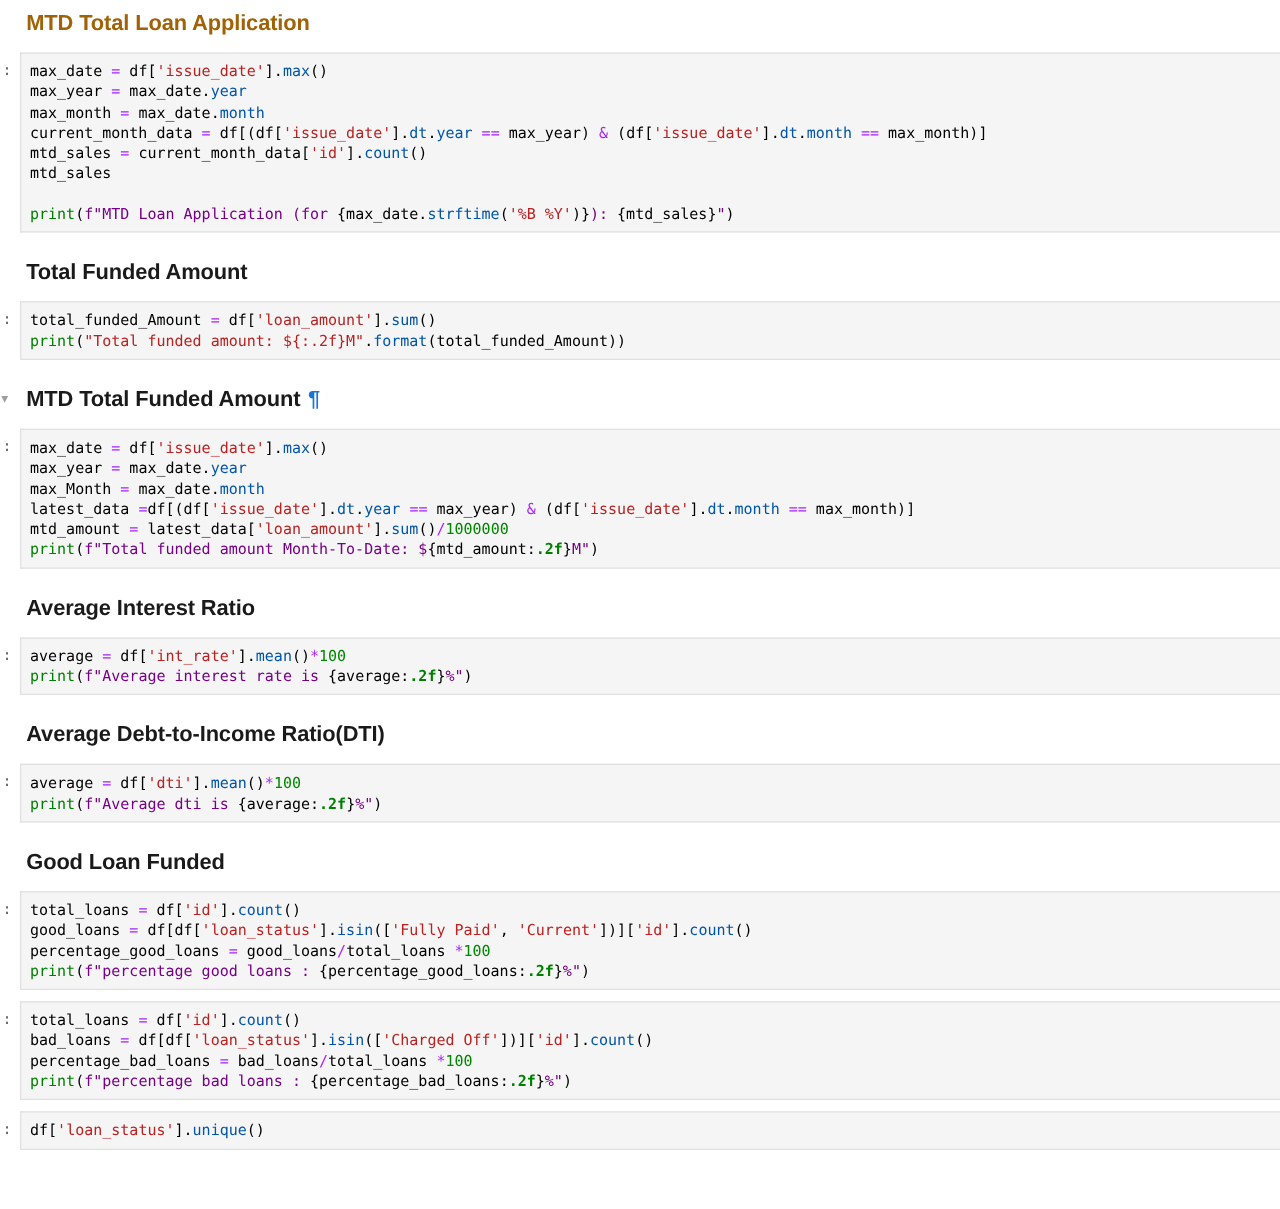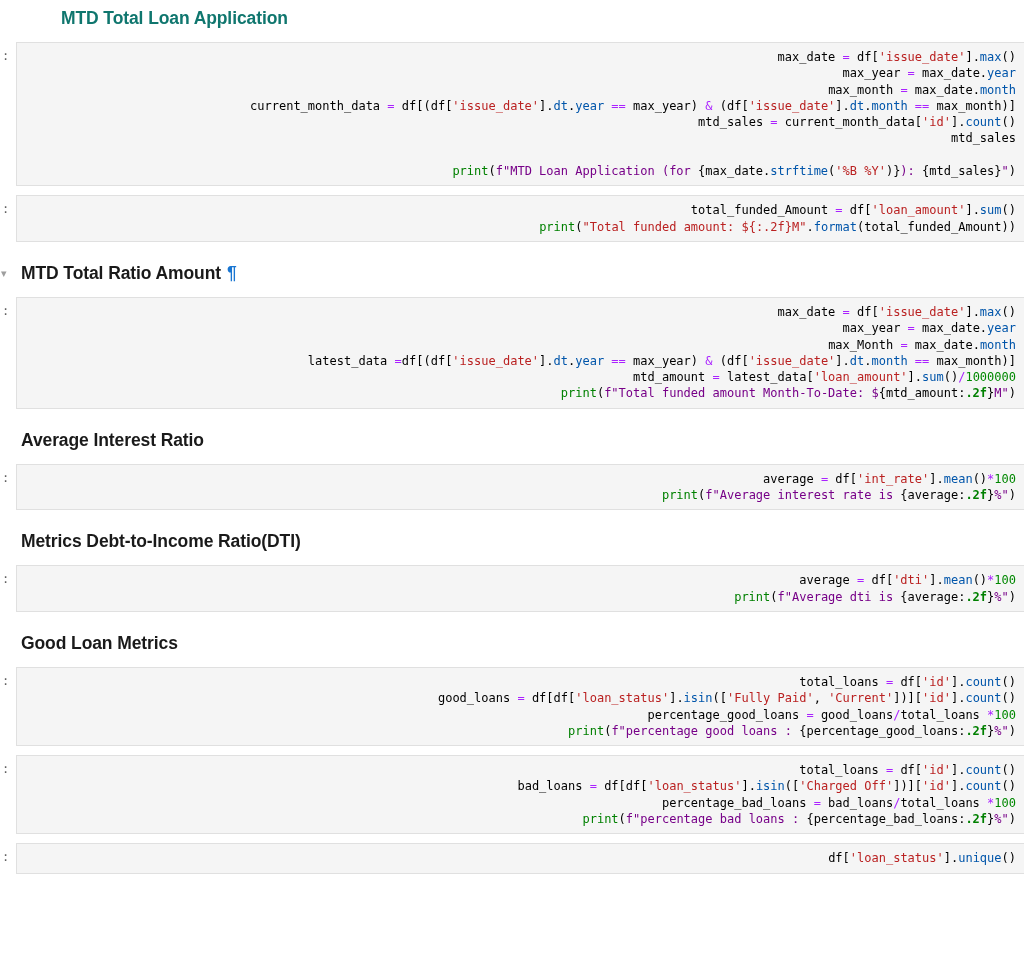--- a/index.html
+++ b/index.html
@@ -11,77 +11,78 @@
   .heading:first-child{margin-top:0;}
   .pilcrow{font-weight:bold;margin-left:6px;}
   .chev{position:absolute;left:1px;top:5px;font-size:11px;font-weight:normal;line-height:11px;}
   .cell{display:flex;align-items:stretch;}
   .cell + .cell{margin-top:9px;}
   .prompt{width:14px;flex:0 0 14px;padding:6px 0 0 2px;
           font-family:"DejaVu Sans Mono",monospace;font-size:12px;line-height:16.3px;}
   .editor{flex:1 1 auto;border:1px solid;border-right:0;
           padding:6px 8px 6px 7px;box-sizing:border-box;}
   .codeline{font-family:"DejaVu Sans Mono",monospace;font-size:12px;line-height:16.3px;
-            white-space:pre;text-align:right;}
+            white-space:pre;}
   .tk-k{font-weight:bold;}
 </style>
 </head>
 <body style="background: rgb(255, 255, 255);">
 
 <div class="notebook">
-    <div class="heading" style="color: #0f766e; margin-left: 40px;"><span>MTD Total Loan Application</span></div>
+    <div class="heading" style="color: #a16207;"><span>MTD Total Loan Application</span></div>
     <div class="cell">
       <div class="prompt" style="color: rgb(97, 97, 97);">:</div>
       <div class="editor" style="background: rgb(245, 245, 245); border-color: rgb(224, 224, 224);">
         <div class="codeline"><span class="tk-t" style="color: rgb(0, 0, 0);">max_date </span><span class="tk-o" style="color: rgb(170, 34, 255);">=</span><span class="tk-t" style="color: rgb(0, 0, 0);"> df[</span><span class="tk-s" style="color: rgb(186, 33, 33);">'issue_date'</span><span class="tk-t" style="color: rgb(0, 0, 0);">].</span><span class="tk-p" style="color: rgb(0, 85, 170);">max</span><span class="tk-t" style="color: rgb(0, 0, 0);">()</span></div>
         <div class="codeline"><span class="tk-t" style="color: rgb(0, 0, 0);">max_year </span><span class="tk-o" style="color: rgb(170, 34, 255);">=</span><span class="tk-t" style="color: rgb(0, 0, 0);"> max_date.</span><span class="tk-p" style="color: rgb(0, 85, 170);">year</span></div>
         <div class="codeline"><span class="tk-t" style="color: rgb(0, 0, 0);">max_month </span><span class="tk-o" style="color: rgb(170, 34, 255);">=</span><span class="tk-t" style="color: rgb(0, 0, 0);"> max_date.</span><span class="tk-p" style="color: rgb(0, 85, 170);">month</span></div>
         <div class="codeline"><span class="tk-t" style="color: rgb(0, 0, 0);">current_month_data </span><span class="tk-o" style="color: rgb(170, 34, 255);">=</span><span class="tk-t" style="color: rgb(0, 0, 0);"> df[(df[</span><span class="tk-s" style="color: rgb(186, 33, 33);">'issue_date'</span><span class="tk-t" style="color: rgb(0, 0, 0);">].</span><span class="tk-p" style="color: rgb(0, 85, 170);">dt</span><span class="tk-t" style="color: rgb(0, 0, 0);">.</span><span class="tk-p" style="color: rgb(0, 85, 170);">year</span><span class="tk-t" style="color: rgb(0, 0, 0);"> </span><span class="tk-o" style="color: rgb(170, 34, 255);">==</span><span class="tk-t" style="color: rgb(0, 0, 0);"> max_year) </span><span class="tk-o" style="color: rgb(170, 34, 255);">&amp;</span><span class="tk-t" style="color: rgb(0, 0, 0);"> (df[</span><span class="tk-s" style="color: rgb(186, 33, 33);">'issue_date'</span><span class="tk-t" style="color: rgb(0, 0, 0);">].</span><span class="tk-p" style="color: rgb(0, 85, 170);">dt</span><span class="tk-t" style="color: rgb(0, 0, 0);">.</span><span class="tk-p" style="color: rgb(0, 85, 170);">month</span><span class="tk-t" style="color: rgb(0, 0, 0);"> </span><span class="tk-o" style="color: rgb(170, 34, 255);">==</span><span class="tk-t" style="color: rgb(0, 0, 0);"> max_month)]</span></div>
         <div class="codeline"><span class="tk-t" style="color: rgb(0, 0, 0);">mtd_sales </span><span class="tk-o" style="color: rgb(170, 34, 255);">=</span><span class="tk-t" style="color: rgb(0, 0, 0);"> current_month_data[</span><span class="tk-s" style="color: rgb(186, 33, 33);">'id'</span><span class="tk-t" style="color: rgb(0, 0, 0);">].</span><span class="tk-p" style="color: rgb(0, 85, 170);">count</span><span class="tk-t" style="color: rgb(0, 0, 0);">()</span></div>
         <div class="codeline"><span class="tk-t" style="color: rgb(0, 0, 0);">mtd_sales</span></div>
         <div class="codeline">&nbsp;</div>
         <div class="codeline"><span class="tk-b" style="color: rgb(0, 128, 0);">print</span><span class="tk-t" style="color: rgb(0, 0, 0);">(</span><span class="tk-f" style="color: rgb(119, 0, 136);">f"MTD Loan Application (for </span><span class="tk-t" style="color: rgb(0, 0, 0);">{max_date.</span><span class="tk-p" style="color: rgb(0, 85, 170);">strftime</span><span class="tk-t" style="color: rgb(0, 0, 0);">(</span><span class="tk-s" style="color: rgb(186, 33, 33);">'%B %Y'</span><span class="tk-t" style="color: rgb(0, 0, 0);">)}</span><span class="tk-f" style="color: rgb(119, 0, 136);">): </span><span class="tk-t" style="color: rgb(0, 0, 0);">{mtd_sales}</span><span class="tk-f" style="color: rgb(119, 0, 136);">"</span><span class="tk-t" style="color: rgb(0, 0, 0);">)</span></div>
       </div>
     </div>
+    <div class="heading" style="color: rgb(26, 26, 26);"><span>Total Funded Amount</span></div>
     <div class="cell">
       <div class="prompt" style="color: rgb(97, 97, 97);">:</div>
       <div class="editor" style="background: rgb(245, 245, 245); border-color: rgb(224, 224, 224);">
         <div class="codeline"><span class="tk-t" style="color: rgb(0, 0, 0);">total_funded_Amount </span><span class="tk-o" style="color: rgb(170, 34, 255);">=</span><span class="tk-t" style="color: rgb(0, 0, 0);"> df[</span><span class="tk-s" style="color: rgb(186, 33, 33);">'loan_amount'</span><span class="tk-t" style="color: rgb(0, 0, 0);">].</span><span class="tk-p" style="color: rgb(0, 85, 170);">sum</span><span class="tk-t" style="color: rgb(0, 0, 0);">()</span></div>
         <div class="codeline"><span class="tk-b" style="color: rgb(0, 128, 0);">print</span><span class="tk-t" style="color: rgb(0, 0, 0);">(</span><span class="tk-s" style="color: rgb(186, 33, 33);">"Total funded amount: ${:.2f}M"</span><span class="tk-t" style="color: rgb(0, 0, 0);">.</span><span class="tk-p" style="color: rgb(0, 85, 170);">format</span><span class="tk-t" style="color: rgb(0, 0, 0);">(total_funded_Amount))</span></div>
       </div>
     </div>
-    <div class="heading" style="color: rgb(26, 26, 26);"><span class="chev" style="color: rgb(158, 158, 158);">▾</span><span>MTD Total Ratio Amount</span><span class="pilcrow" style="color: rgb(25, 118, 210);">¶</span></div>
+    <div class="heading" style="color: rgb(26, 26, 26);"><span class="chev" style="color: rgb(158, 158, 158);">▾</span><span>MTD Total Funded Amount</span><span class="pilcrow" style="color: rgb(25, 118, 210);">¶</span></div>
     <div class="cell">
       <div class="prompt" style="color: rgb(97, 97, 97);">:</div>
       <div class="editor" style="background: rgb(245, 245, 245); border-color: rgb(224, 224, 224);">
         <div class="codeline"><span class="tk-t" style="color: rgb(0, 0, 0);">max_date </span><span class="tk-o" style="color: rgb(170, 34, 255);">=</span><span class="tk-t" style="color: rgb(0, 0, 0);"> df[</span><span class="tk-s" style="color: rgb(186, 33, 33);">'issue_date'</span><span class="tk-t" style="color: rgb(0, 0, 0);">].</span><span class="tk-p" style="color: rgb(0, 85, 170);">max</span><span class="tk-t" style="color: rgb(0, 0, 0);">()</span></div>
         <div class="codeline"><span class="tk-t" style="color: rgb(0, 0, 0);">max_year </span><span class="tk-o" style="color: rgb(170, 34, 255);">=</span><span class="tk-t" style="color: rgb(0, 0, 0);"> max_date.</span><span class="tk-p" style="color: rgb(0, 85, 170);">year</span></div>
         <div class="codeline"><span class="tk-t" style="color: rgb(0, 0, 0);">max_Month </span><span class="tk-o" style="color: rgb(170, 34, 255);">=</span><span class="tk-t" style="color: rgb(0, 0, 0);"> max_date.</span><span class="tk-p" style="color: rgb(0, 85, 170);">month</span></div>
         <div class="codeline"><span class="tk-t" style="color: rgb(0, 0, 0);">latest_data </span><span class="tk-o" style="color: rgb(170, 34, 255);">=</span><span class="tk-t" style="color: rgb(0, 0, 0);">df[(df[</span><span class="tk-s" style="color: rgb(186, 33, 33);">'issue_date'</span><span class="tk-t" style="color: rgb(0, 0, 0);">].</span><span class="tk-p" style="color: rgb(0, 85, 170);">dt</span><span class="tk-t" style="color: rgb(0, 0, 0);">.</span><span class="tk-p" style="color: rgb(0, 85, 170);">year</span><span class="tk-t" style="color: rgb(0, 0, 0);"> </span><span class="tk-o" style="color: rgb(170, 34, 255);">==</span><span class="tk-t" style="color: rgb(0, 0, 0);"> max_year) </span><span class="tk-o" style="color: rgb(170, 34, 255);">&amp;</span><span class="tk-t" style="color: rgb(0, 0, 0);"> (df[</span><span class="tk-s" style="color: rgb(186, 33, 33);">'issue_date'</span><span class="tk-t" style="color: rgb(0, 0, 0);">].</span><span class="tk-p" style="color: rgb(0, 85, 170);">dt</span><span class="tk-t" style="color: rgb(0, 0, 0);">.</span><span class="tk-p" style="color: rgb(0, 85, 170);">month</span><span class="tk-t" style="color: rgb(0, 0, 0);"> </span><span class="tk-o" style="color: rgb(170, 34, 255);">==</span><span class="tk-t" style="color: rgb(0, 0, 0);"> max_month)]</span></div>
         <div class="codeline"><span class="tk-t" style="color: rgb(0, 0, 0);">mtd_amount </span><span class="tk-o" style="color: rgb(170, 34, 255);">=</span><span class="tk-t" style="color: rgb(0, 0, 0);"> latest_data[</span><span class="tk-s" style="color: rgb(186, 33, 33);">'loan_amount'</span><span class="tk-t" style="color: rgb(0, 0, 0);">].</span><span class="tk-p" style="color: rgb(0, 85, 170);">sum</span><span class="tk-t" style="color: rgb(0, 0, 0);">()</span><span class="tk-o" style="color: rgb(170, 34, 255);">/</span><span class="tk-n" style="color: rgb(0, 136, 0);">1000000</span></div>
         <div class="codeline"><span class="tk-b" style="color: rgb(0, 128, 0);">print</span><span class="tk-t" style="color: rgb(0, 0, 0);">(</span><span class="tk-f" style="color: rgb(119, 0, 136);">f"Total funded amount Month-To-Date: $</span><span class="tk-t" style="color: rgb(0, 0, 0);">{mtd_amount:</span><span class="tk-k" style="color: rgb(0, 128, 0);">.2f</span><span class="tk-t" style="color: rgb(0, 0, 0);">}</span><span class="tk-f" style="color: rgb(119, 0, 136);">M"</span><span class="tk-t" style="color: rgb(0, 0, 0);">)</span></div>
       </div>
     </div>
     <div class="heading" style="color: rgb(26, 26, 26);"><span>Average Interest Ratio</span></div>
     <div class="cell">
       <div class="prompt" style="color: rgb(97, 97, 97);">:</div>
       <div class="editor" style="background: rgb(245, 245, 245); border-color: rgb(224, 224, 224);">
         <div class="codeline"><span class="tk-t" style="color: rgb(0, 0, 0);">average </span><span class="tk-o" style="color: rgb(170, 34, 255);">=</span><span class="tk-t" style="color: rgb(0, 0, 0);"> df[</span><span class="tk-s" style="color: rgb(186, 33, 33);">'int_rate'</span><span class="tk-t" style="color: rgb(0, 0, 0);">].</span><span class="tk-p" style="color: rgb(0, 85, 170);">mean</span><span class="tk-t" style="color: rgb(0, 0, 0);">()</span><span class="tk-o" style="color: rgb(170, 34, 255);">*</span><span class="tk-n" style="color: rgb(0, 136, 0);">100</span></div>
         <div class="codeline"><span class="tk-b" style="color: rgb(0, 128, 0);">print</span><span class="tk-t" style="color: rgb(0, 0, 0);">(</span><span class="tk-f" style="color: rgb(119, 0, 136);">f"Average interest rate is </span><span class="tk-t" style="color: rgb(0, 0, 0);">{average:</span><span class="tk-k" style="color: rgb(0, 128, 0);">.2f</span><span class="tk-t" style="color: rgb(0, 0, 0);">}</span><span class="tk-f" style="color: rgb(119, 0, 136);">%"</span><span class="tk-t" style="color: rgb(0, 0, 0);">)</span></div>
       </div>
     </div>
-    <div class="heading" style="color: rgb(26, 26, 26);"><span>Metrics Debt-to-Income Ratio(DTI)</span></div>
+    <div class="heading" style="color: rgb(26, 26, 26);"><span>Average Debt-to-Income Ratio(DTI)</span></div>
     <div class="cell">
       <div class="prompt" style="color: rgb(97, 97, 97);">:</div>
       <div class="editor" style="background: rgb(245, 245, 245); border-color: rgb(224, 224, 224);">
         <div class="codeline"><span class="tk-t" style="color: rgb(0, 0, 0);">average </span><span class="tk-o" style="color: rgb(170, 34, 255);">=</span><span class="tk-t" style="color: rgb(0, 0, 0);"> df[</span><span class="tk-s" style="color: rgb(186, 33, 33);">'dti'</span><span class="tk-t" style="color: rgb(0, 0, 0);">].</span><span class="tk-p" style="color: rgb(0, 85, 170);">mean</span><span class="tk-t" style="color: rgb(0, 0, 0);">()</span><span class="tk-o" style="color: rgb(170, 34, 255);">*</span><span class="tk-n" style="color: rgb(0, 136, 0);">100</span></div>
         <div class="codeline"><span class="tk-b" style="color: rgb(0, 128, 0);">print</span><span class="tk-t" style="color: rgb(0, 0, 0);">(</span><span class="tk-f" style="color: rgb(119, 0, 136);">f"Average dti is </span><span class="tk-t" style="color: rgb(0, 0, 0);">{average:</span><span class="tk-k" style="color: rgb(0, 128, 0);">.2f</span><span class="tk-t" style="color: rgb(0, 0, 0);">}</span><span class="tk-f" style="color: rgb(119, 0, 136);">%"</span><span class="tk-t" style="color: rgb(0, 0, 0);">)</span></div>
       </div>
     </div>
-    <div class="heading" style="color: rgb(26, 26, 26);"><span>Good Loan Metrics</span></div>
+    <div class="heading" style="color: rgb(26, 26, 26);"><span>Good Loan Funded</span></div>
     <div class="cell">
       <div class="prompt" style="color: rgb(97, 97, 97);">:</div>
       <div class="editor" style="background: rgb(245, 245, 245); border-color: rgb(224, 224, 224);">
         <div class="codeline"><span class="tk-t" style="color: rgb(0, 0, 0);">total_loans </span><span class="tk-o" style="color: rgb(170, 34, 255);">=</span><span class="tk-t" style="color: rgb(0, 0, 0);"> df[</span><span class="tk-s" style="color: rgb(186, 33, 33);">'id'</span><span class="tk-t" style="color: rgb(0, 0, 0);">].</span><span class="tk-p" style="color: rgb(0, 85, 170);">count</span><span class="tk-t" style="color: rgb(0, 0, 0);">()</span></div>
         <div class="codeline"><span class="tk-t" style="color: rgb(0, 0, 0);">good_loans </span><span class="tk-o" style="color: rgb(170, 34, 255);">=</span><span class="tk-t" style="color: rgb(0, 0, 0);"> df[df[</span><span class="tk-s" style="color: rgb(186, 33, 33);">'loan_status'</span><span class="tk-t" style="color: rgb(0, 0, 0);">].</span><span class="tk-p" style="color: rgb(0, 85, 170);">isin</span><span class="tk-t" style="color: rgb(0, 0, 0);">([</span><span class="tk-s" style="color: rgb(186, 33, 33);">'Fully Paid'</span><span class="tk-t" style="color: rgb(0, 0, 0);">, </span><span class="tk-s" style="color: rgb(186, 33, 33);">'Current'</span><span class="tk-t" style="color: rgb(0, 0, 0);">])][</span><span class="tk-s" style="color: rgb(186, 33, 33);">'id'</span><span class="tk-t" style="color: rgb(0, 0, 0);">].</span><span class="tk-p" style="color: rgb(0, 85, 170);">count</span><span class="tk-t" style="color: rgb(0, 0, 0);">()</span></div>
         <div class="codeline"><span class="tk-t" style="color: rgb(0, 0, 0);">percentage_good_loans </span><span class="tk-o" style="color: rgb(170, 34, 255);">=</span><span class="tk-t" style="color: rgb(0, 0, 0);"> good_loans</span><span class="tk-o" style="color: rgb(170, 34, 255);">/</span><span class="tk-t" style="color: rgb(0, 0, 0);">total_loans </span><span class="tk-o" style="color: rgb(170, 34, 255);">*</span><span class="tk-n" style="color: rgb(0, 136, 0);">100</span></div>
         <div class="codeline"><span class="tk-b" style="color: rgb(0, 128, 0);">print</span><span class="tk-t" style="color: rgb(0, 0, 0);">(</span><span class="tk-f" style="color: rgb(119, 0, 136);">f"percentage good loans : </span><span class="tk-t" style="color: rgb(0, 0, 0);">{percentage_good_loans:</span><span class="tk-k" style="color: rgb(0, 128, 0);">.2f</span><span class="tk-t" style="color: rgb(0, 0, 0);">}</span><span class="tk-f" style="color: rgb(119, 0, 136);">%"</span><span class="tk-t" style="color: rgb(0, 0, 0);">)</span></div>
       </div>
     </div>
     <div class="cell">

